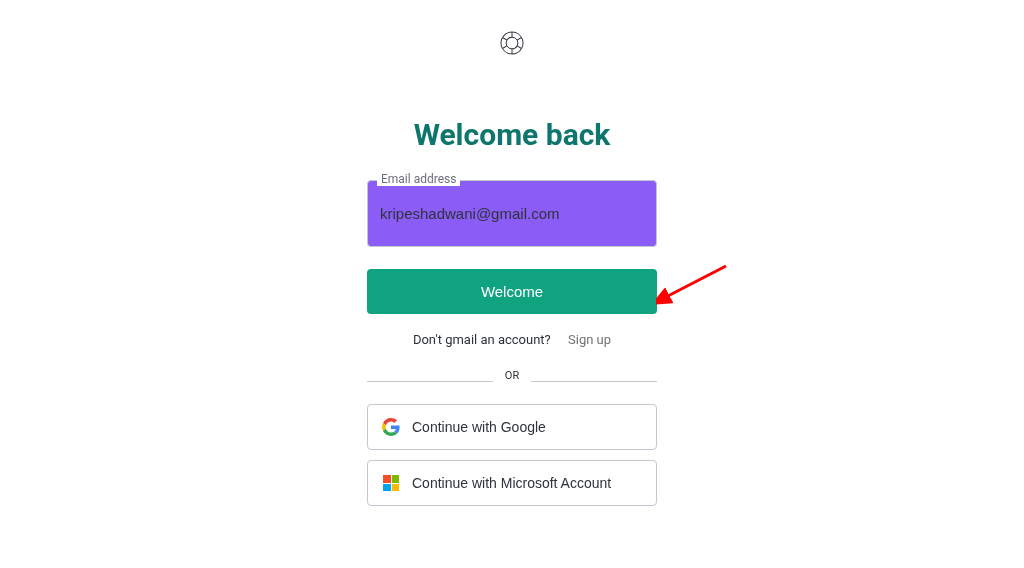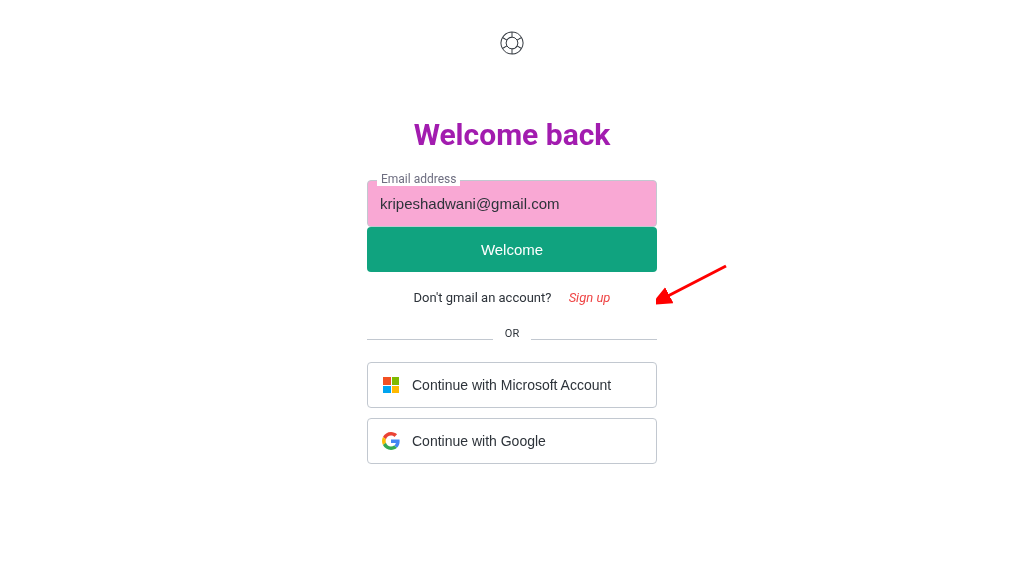--- a/index.html
+++ b/index.html
@@ -27,68 +27,68 @@
     }
     .container {
       width: 290px;
       display: flex;
       flex-direction: column;
       align-items: center;
     }
     .title {
       font-size: 30px;
       font-weight: 700;
-      color: #a21caf;
+      color: #0f766e;
       margin-bottom: 28px;
     }
     .input-wrapper {
       position: relative;
       width: 100%;
+      margin-bottom: 22px;
     }
     .input-label {
       position: absolute;
       top: -8px;
       left: 10px;
       background: #ffffff;
       padding: 0 4px;
       font-size: 12px;
       color: #6e6e80;
     }
     .email-input {
       width: 100%;
-      padding: 14px 12px;
+      padding: 24px 12px;
       border: 1px solid #c2c8d0;
       border-radius: 4px;
       font-size: 15px;
       color: #2d333a;
-      background: #f9a8d4;
+      background: #8b5cf6;
       outline: none;
     }
     .continue-btn {
       width: 100%;
       padding: 14px 0;
       background: #10a37f;
       color: #ffffff;
       border: none;
       border-radius: 4px;
       font-size: 15px;
       cursor: pointer;
       margin-bottom: 18px;
     }
     .signup-row {
       font-size: 13px;
       color: #2d333a;
       margin-bottom: 22px;
     }
     .signup-link {
-      color: #ef4444;
+      color: #737373;
       text-decoration: none;
       cursor: pointer;
       margin-left: 14px;
-      font-style: italic;
     }
     .divider {
       width: 100%;
       display: flex;
       align-items: flex-end;
       margin-bottom: 22px;
     }
     .divider-line {
       flex: 1;
       height: 1px;
@@ -186,41 +186,41 @@
   </div>
 
   <div class="divider">
     <div class="divider-line"></div>
     <span class="divider-text">OR</span>
     <div class="divider-line"></div>
   </div>
 
   <button class="social-btn">
     <span class="social-icon">
-      <div class="ms-grid">
-          <div></div>
-          <div></div>
-          <div></div>
-          <div></div>
-        </div>
-    </span>
-    <span>Continue with Microsoft Account</span>
-  </button>
-
-  <button class="social-btn">
-    <span class="social-icon">
       <svg viewBox="0 0 48 48" width="18" height="18">
         <path fill="#EA4335" d="M24 9.5c3.54 0 6.71 1.22 9.21 3.6l6.85-6.85C35.9 2.38 30.47 0 24 0 14.62 0 6.51 5.38 2.56 13.22l7.98 6.19C12.43 13.72 17.74 9.5 24 9.5z"></path>
         <path fill="#4285F4" d="M46.98 24.55c0-1.57-.15-3.09-.38-4.55H24v9.02h12.94c-.58 2.96-2.26 5.48-4.78 7.18l7.73 6c4.51-4.18 7.09-10.36 7.09-17.65z"></path>
         <path fill="#FBBC05" d="M10.53 28.59c-.48-1.45-.76-2.99-.76-4.59s.27-3.14.76-4.59l-7.98-6.19C.92 16.46 0 20.12 0 24c0 3.88.92 7.54 2.56 10.78l7.97-6.19z"></path>
         <path fill="#34A853" d="M24 48c6.48 0 11.93-2.13 15.89-5.81l-7.73-6c-2.15 1.45-4.92 2.3-8.16 2.3-6.26 0-11.57-4.22-13.47-9.91l-7.98 6.19C6.51 42.62 14.62 48 24 48z"></path>
       </svg>
     </span>
     <span>Continue with Google</span>
   </button>
+
+  <button class="social-btn">
+    <span class="social-icon">
+      <div class="ms-grid">
+          <div></div>
+          <div></div>
+          <div></div>
+          <div></div>
+        </div>
+    </span>
+    <span>Continue with Microsoft Account</span>
+  </button>
 </div>
 
 <svg class="arrow" width="80" height="80">
   <defs>
     <marker id="ah" markerWidth="8" markerHeight="8" refX="2" refY="3" orient="auto">
       <path d="M0,0 L0,6 L7,3 z" fill="#ff0000"></path>
     </marker>
   </defs>
   <line x1="70" y1="10" x2="8" y2="42" stroke="#ff0000" stroke-width="3" marker-end="url(#ah)"></line>
 </svg>

